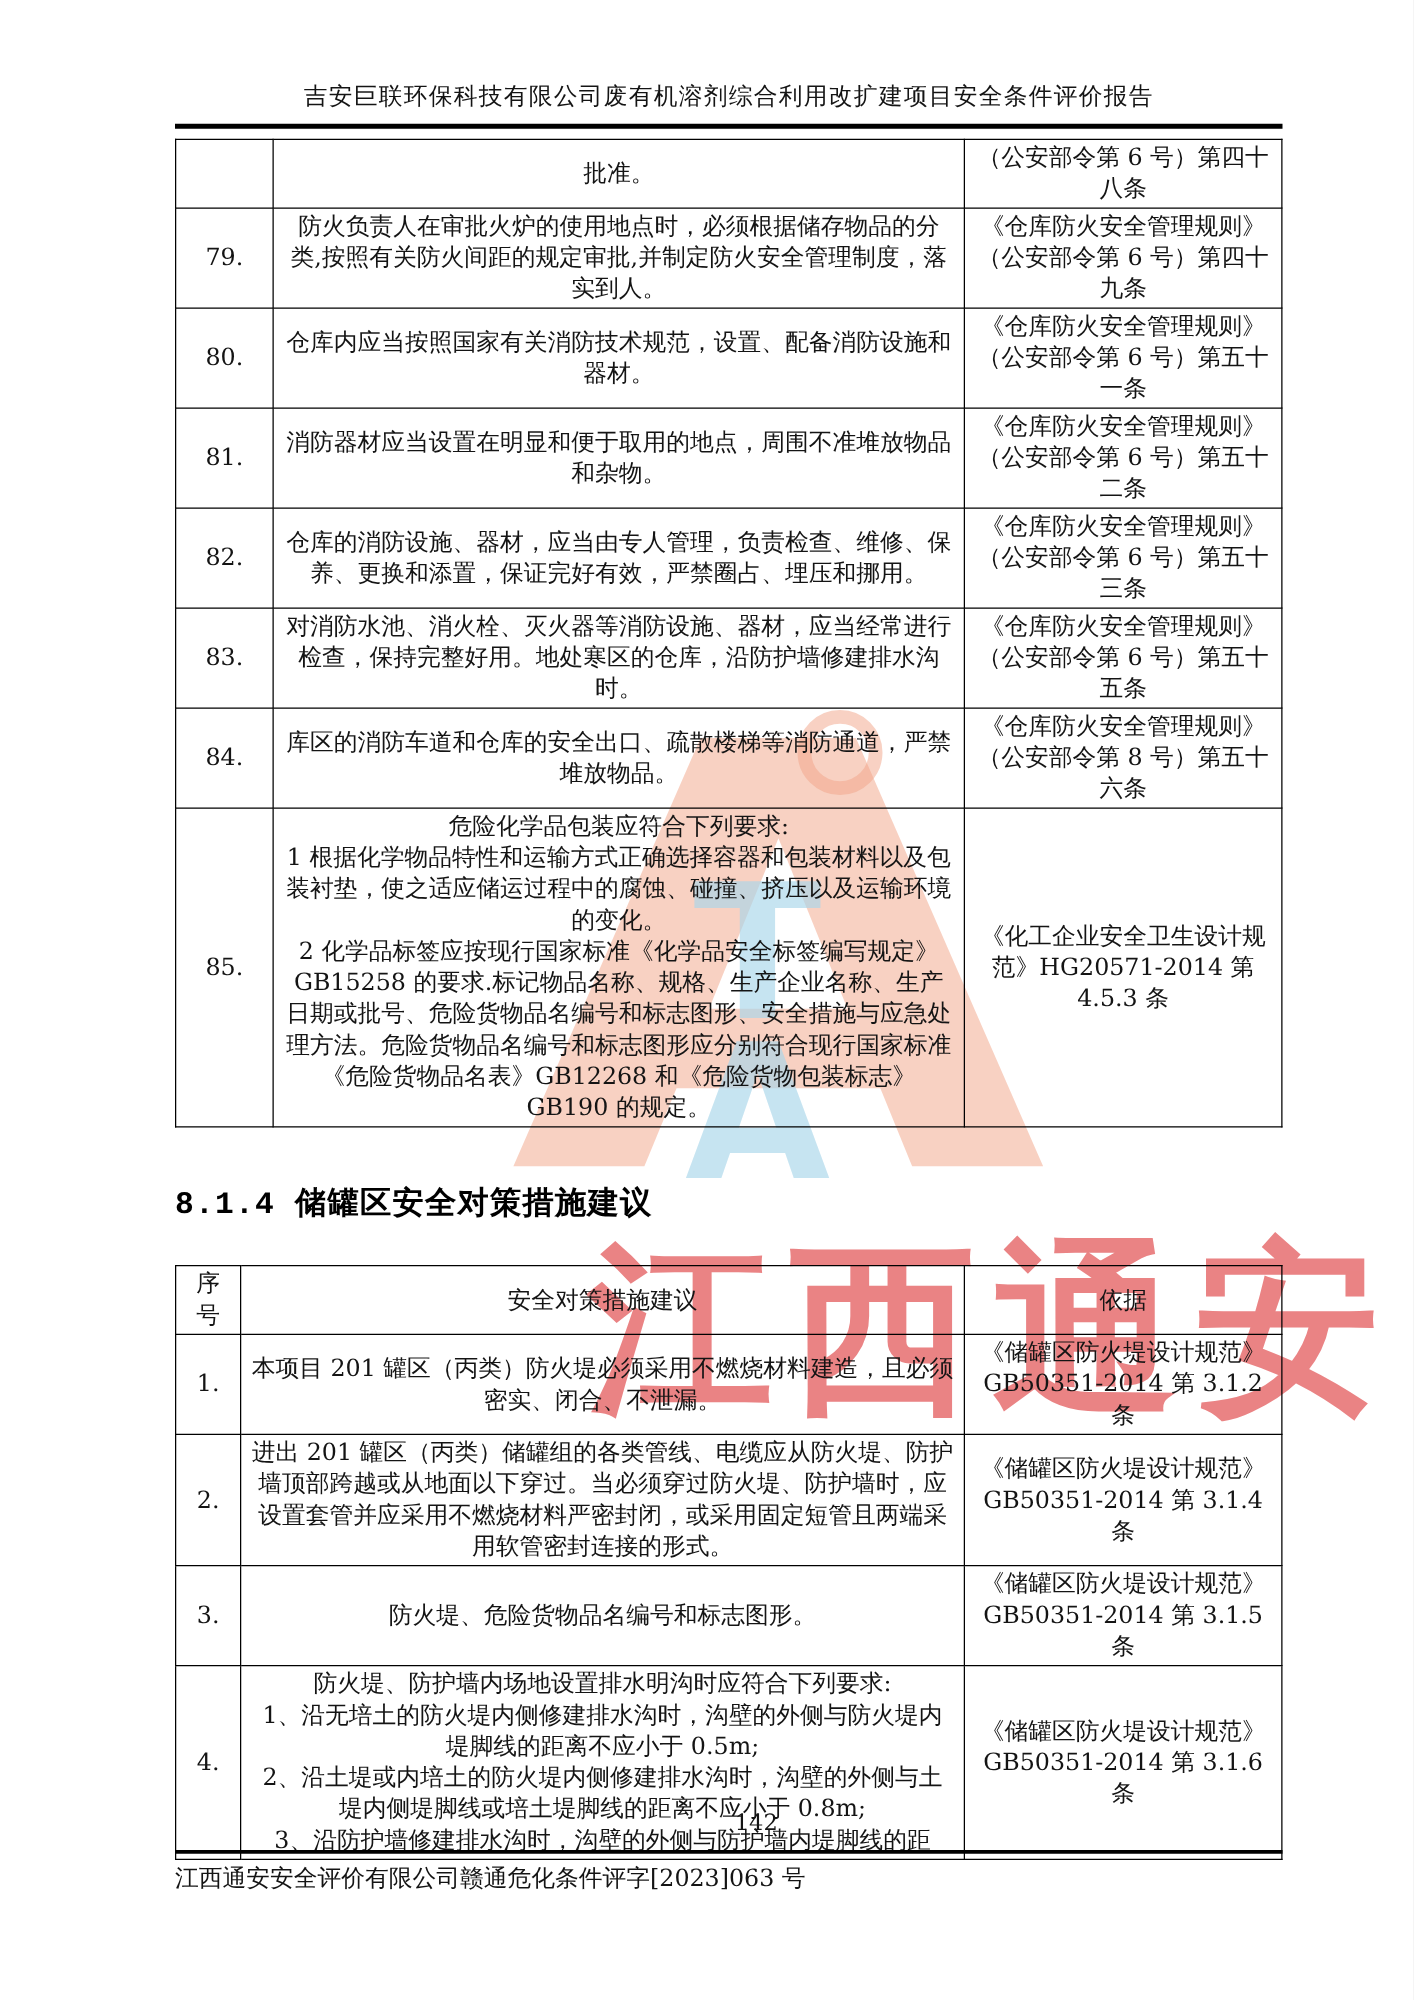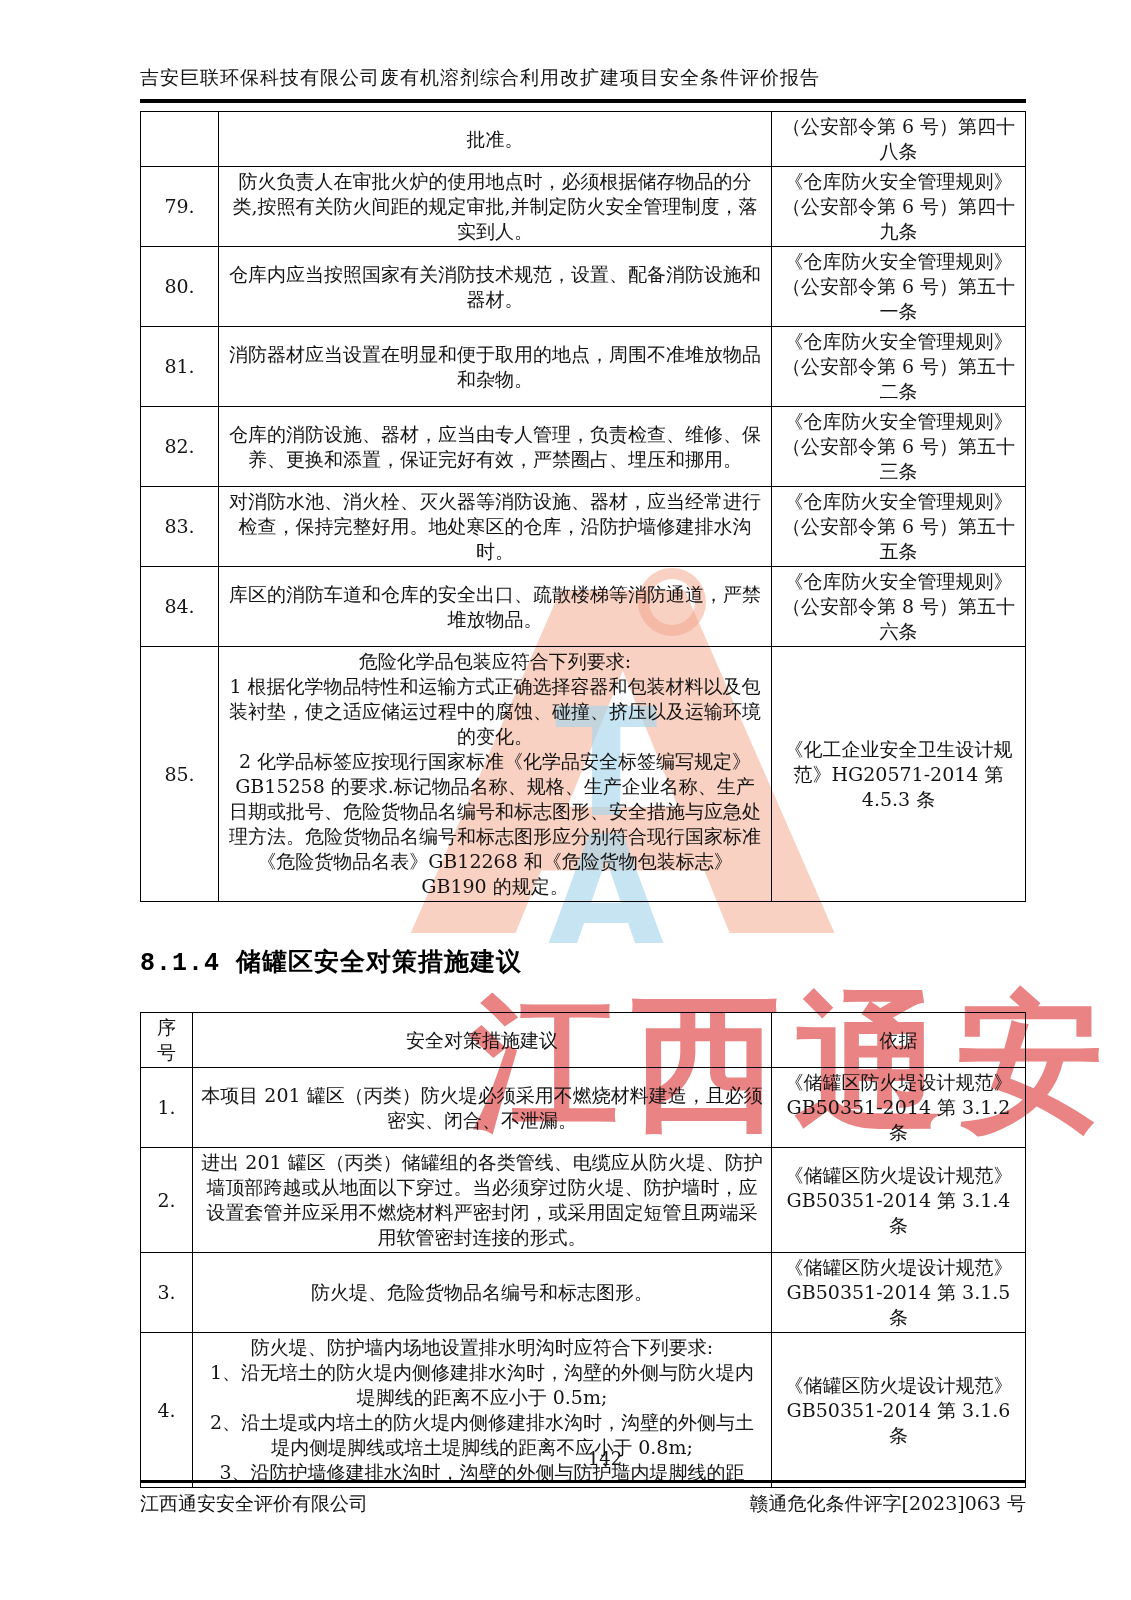--- a/index.html
+++ b/index.html
@@ -29,21 +29,21 @@
     color:#a9d6ea;opacity:.65;white-space:pre-line;
   }
   .wm-red{
     position:absolute;left:408px;top:988px;width:710px;
     font-family:"DejaVu Serif","Liberation Serif",serif;
     font-size:148px;line-height:1;font-weight:bold;letter-spacing:14px;
     color:#e25456;opacity:.72;white-space:nowrap;text-align:right;
   }
   .content{position:absolute;left:140px;top:0;width:886px;z-index:1;}
   .doc-title{
-    margin-top:64px;text-align:left;
+    margin-top:64px;text-align:center;
     font-size:19px;line-height:26px;letter-spacing:1px;
   }
   .header-rule{height:4px;background:#000;margin-top:9px;}
   table{border-collapse:collapse;width:100%;table-layout:fixed;}
   .t1{margin-top:8px;}
   .t2{margin-top:0;border-radius:24px;}
   td{
     border:1px solid #000;
     padding:2px 8px;
     font-size:19px;line-height:25px;
@@ -59,21 +59,21 @@
   .page-number{
     position:absolute;left:140px;width:886px;top:1448px;
     text-align:center;font-size:18px;z-index:1;margin-left:22px;
   }
   .footer-rule{
     position:absolute;left:140px;width:886px;top:1480px;height:3px;
     background:#000;z-index:1;
   }
   .footer-row{
     position:absolute;left:140px;width:886px;top:1490px;
-    display:flex;justify-content:space-between;
+    display:flex;justify-content:flex-start;
     font-size:19px;line-height:26px;z-index:1;
   }
 </style>
 </head>
 <body>
 
 <div class="page">
 
   <div class="wm-layer">
     <div class="wm-a">A</div>

